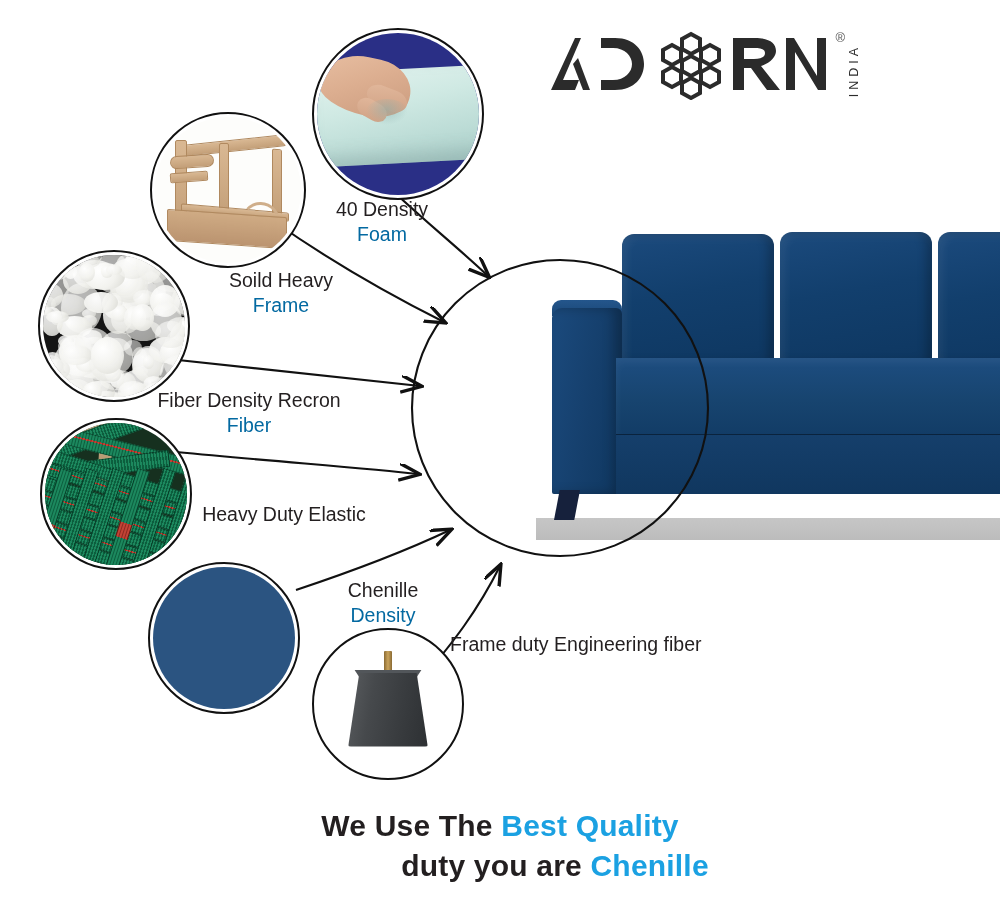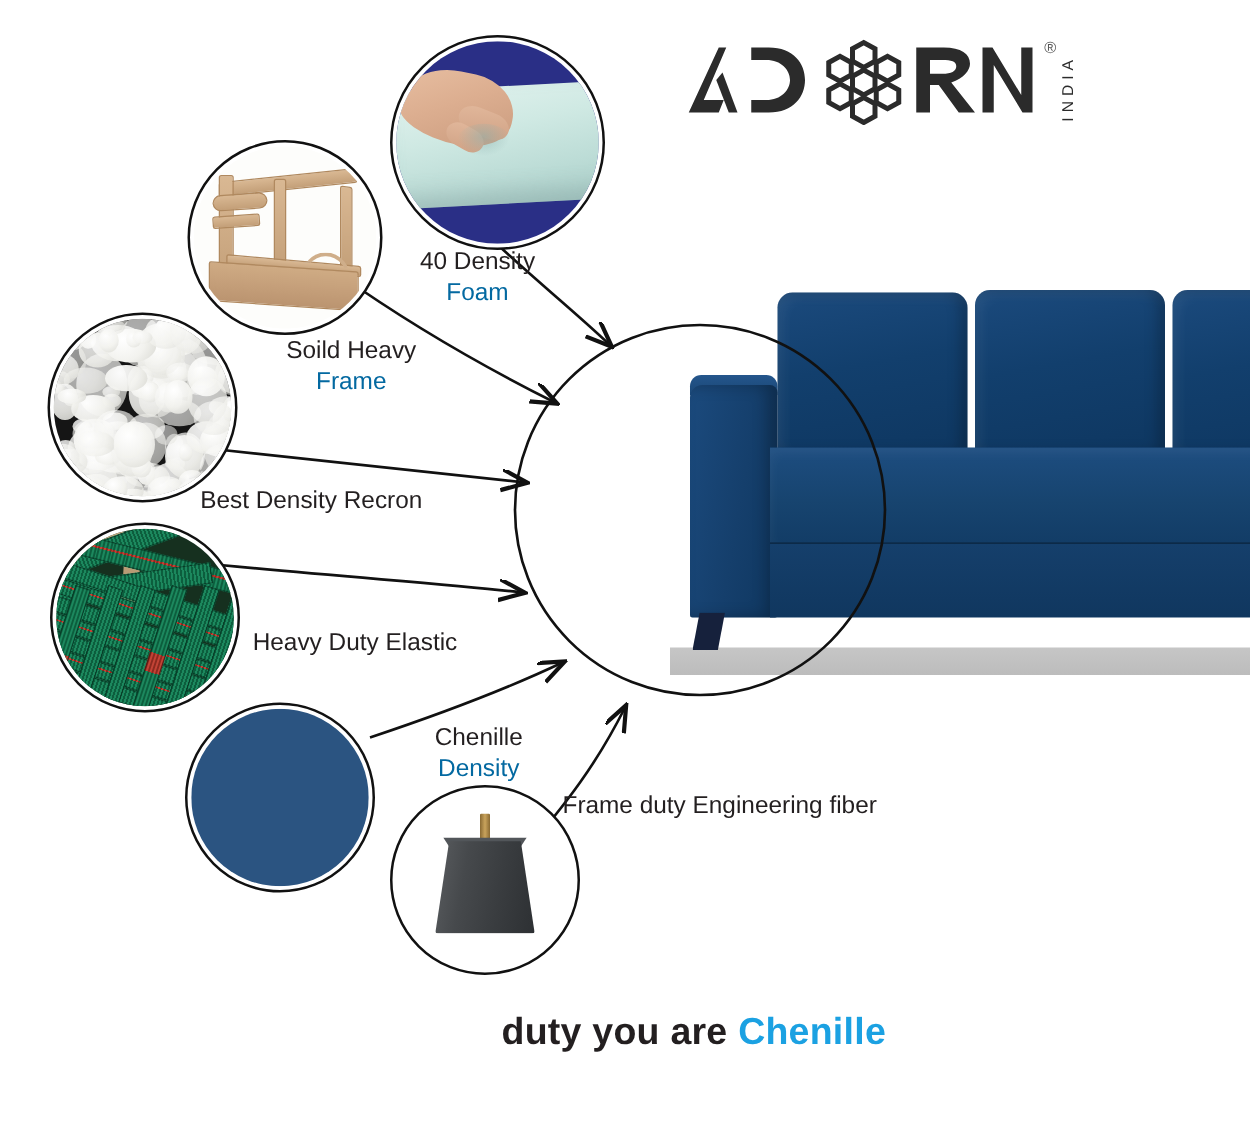--- a/index.html
+++ b/index.html
@@ -488,34 +488,36 @@
     <span>40 Density</span>
     <span class="hi">Foam</span>
   </div>
 
   <div class="lbl c" style="left:222px; top:268px; width:118px;">
     <span>Soild Heavy</span>
     <span class="hi">Frame</span>
   </div>
 
   <div class="lbl c" style="left:153px; top:388px; width:192px;">
-    <span>Best Density Recron</span>
+    <span>Fiber Density Recron</span>
+    <span class="hi">Fiber</span>
   </div>
 
   <div class="lbl c" style="left:196px; top:502px; width:176px;">
     <span>Heavy Duty Elastic</span>
   </div>
 
   <div class="lbl c" style="left:333px; top:578px; width:100px;">
     <span>Chenille</span>
     <span class="hi">Density</span>
   </div>
 
   <div class="lbl c" style="left:450px; top:632px; width:160px;">
     <span>Frame duty</span>
     <span>Engineering fiber</span>
   </div>
 
   <div class="tagline" style="top:806px;">
+    <span class="l1"><span>We Use The </span><span class="hi">Best Quality</span></span>
     <span class="l2"><span>duty you are </span><span class="hi">Chenille</span></span>
   </div>
 
 </div>
 
 </body></html>

